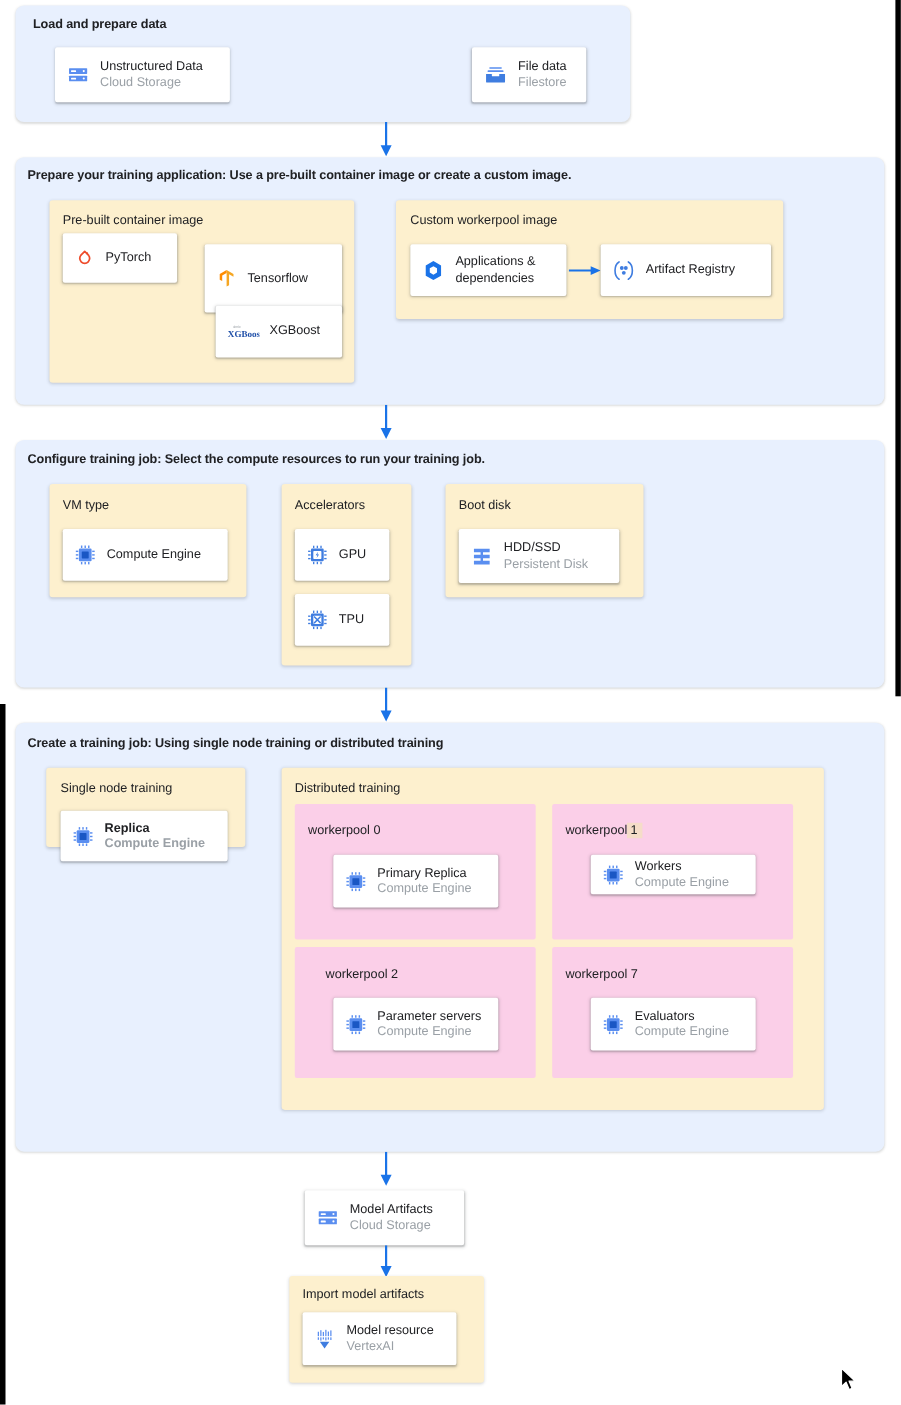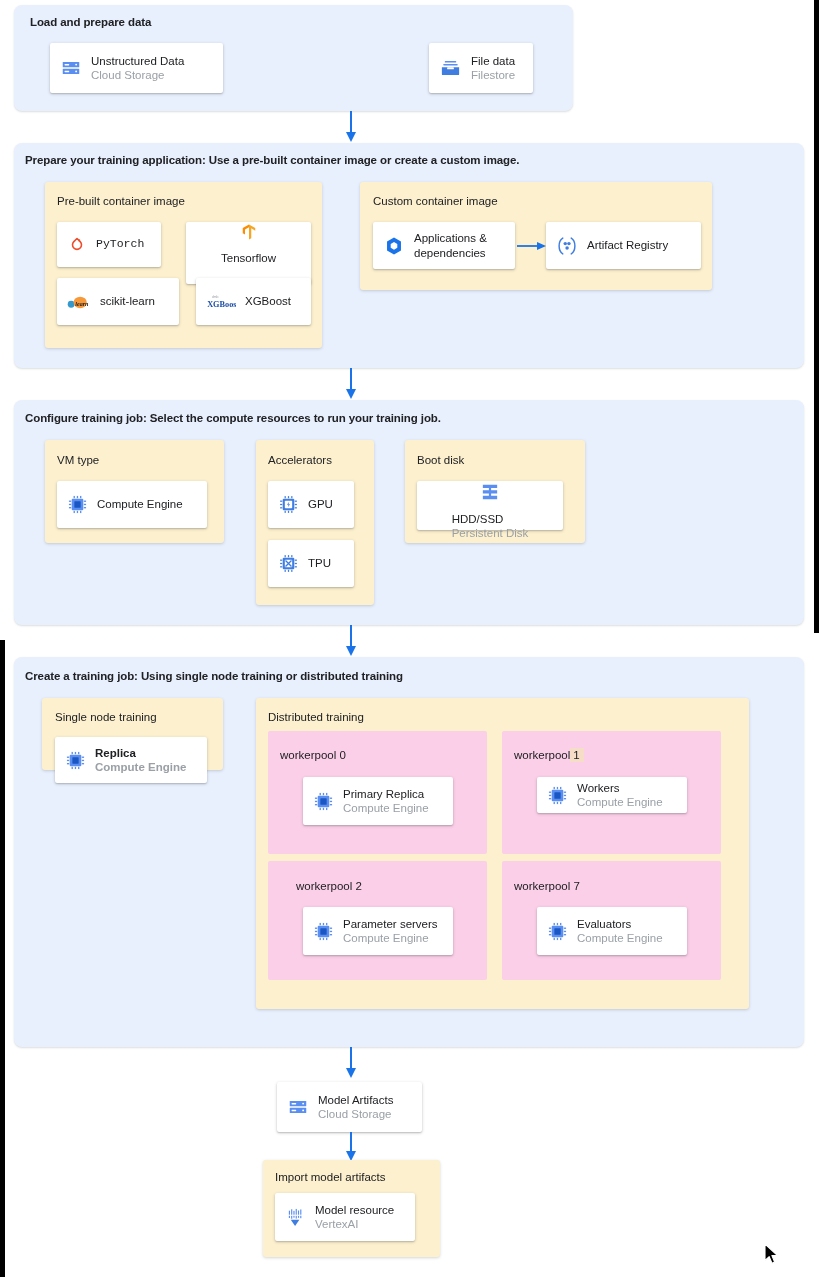--- a/index.html
+++ b/index.html
@@ -99,21 +99,21 @@
 <body>
 
 <div id="page">
 
   <div class="edge-strip" id="edge-right"></div>
   <div class="edge-strip" id="edge-left"></div>
 
   <div class="stage" style="left:14px; top:5px; width:559px; height:106px;"></div>
   <div class="stage-title" style="left:30px; top:16px;">Load and prepare data</div>
 
-  <div class="card" style="left:50px; top:43px; width:173px; height:50px;">
+  <div class="card" style="left:50px; top:43px; width:159px; height:50px;">
     <span class="icon">
       <svg width="22" height="22" viewBox="0 0 24 24">
         <rect x="3" y="5.5" width="18" height="5.6" rx="0.6" fill="#5a8ef0"></rect>
         <rect x="5" y="7.5" width="5" height="1.8" rx="0.5" fill="#ffffff"></rect>
         <circle cx="17.6" cy="8.3" r="1.05" fill="#ffffff"></circle>
         <rect x="3" y="12.9" width="18" height="5.6" rx="0.6" fill="#5a8ef0"></rect>
         <rect x="5" y="14.9" width="5" height="1.8" rx="0.5" fill="#ffffff"></rect>
         <circle cx="17.6" cy="15.7" r="1.05" fill="#ffffff"></circle>
       </svg>
     </span>
@@ -143,72 +143,60 @@
     <line x1="10" y1="0" x2="10" y2="23" stroke="#1a73e8" stroke-width="2"></line>
     <path d="M10 31 L5 21 L15 21 Z" fill="#1a73e8"></path>
   </svg>
 
   <div class="stage" style="left:14px; top:143px; width:790px; height:225px;"></div>
   <div class="stage-title" style="left:25px; top:154px;">Prepare your training application: Use a pre-built container image or create a custom image.</div>
 
   <div class="group" style="left:45px; top:182px; width:277px; height:166px;"></div>
   <div class="group-title" style="left:57px; top:195px;">Pre-built container image</div>
 
-  <div class="card" style="left:57px; top:222px; width:104px; height:45px;font-family:Liberation Mono, monospace;">
+  <div class="card" style="left:57px; top:212px; width:104px; height:45px;">
     <span class="icon">
       <svg width="20" height="20" viewBox="0 0 24 24">
         <path d="M12 4.2 L8.2 8 a5.4 5.4 0 1 0 7.6 0 z" fill="none" stroke="#ee4c2c" stroke-width="1.9" stroke-linejoin="round"></path>
         <circle cx="14.6" cy="6.4" r="1.25" fill="#ee4c2c"></circle>
       </svg>
     </span>
     <span class="card-txt">
       <span class="card-title">PyTorch</span>
     </span>
   </div>
 
-  <div class="card" style="left:186px; top:222px; width:125px; height:62px;flex-direction:column;">
+  <div class="card" style="left:186px; top:222px; width:125px; height:62px;">
     <span class="icon">
       <svg width="20" height="20" viewBox="0 0 24 24">
         <path d="M12 3 L19.5 7.3 v3.1 L14.7 7.6 v11.9 L12 21 z" fill="#f5a623"></path>
         <path d="M12 3 L4.5 7.3 v6.2 L7.2 15 V9 L12 6.2 z" fill="#ff8c00"></path>
       </svg>
     </span>
     <span class="card-txt">
       <span class="card-title">Tensorflow</span>
     </span>
   </div>
 
-  <div class="card" style="left:57px; top:278px; width:122px; height:47px;">
-    <span class="icon">
-      <svg width="24" height="18" viewBox="0 0 30 20">
-        <circle cx="5.2" cy="12.8" r="4.3" fill="#3499cd"></circle>
-        <ellipse cx="16.5" cy="10.5" rx="8.2" ry="7.2" fill="#f89939"></ellipse>
-        <text x="10.4" y="15.4" font-family="Liberation Serif, serif" font-style="italic" font-size="7.6" font-weight="700" fill="#1b1b1b">learn</text>
-      </svg>
-    </span>
-    <span class="card-txt">
-      <span class="card-title">scikit-learn</span>
-    </span>
-  </div>
 
   <div class="card" style="left:196px; top:278px; width:115px; height:47px;">
     <span class="icon">
       <svg width="30" height="20" viewBox="0 0 40 26">
         <rect x="0" y="0" width="40" height="26" fill="#ffffff"></rect>
         <text x="8" y="8" font-family="Liberation Sans, sans-serif" font-size="4.4" fill="#9aa0a6">dmlc</text>
         <text x="1.5" y="19" font-family="Liberation Serif, serif" font-size="11" font-weight="700" fill="#1f4fa8">XGBoost</text>
       </svg>
     </span>
     <span class="card-txt">
       <span class="card-title">XGBoost</span>
     </span>
   </div>
 
   <div class="group" style="left:360px; top:182px; width:352px; height:108px;"></div>
-  <div class="group-title" style="left:373px; top:195px;">Custom container image</div>
+  <div class="group-title" style="left:373px; top:195px;">Custom workerpool image</div>
 
   <div class="card" style="left:373px; top:222px; width:142px; height:47px;">
     <span class="icon">
       <svg width="22" height="22" viewBox="0 0 24 24">
         <path d="M12 2.6 L19.6 7 v10 L12 21.4 L4.4 17 V7 z" fill="#1a73e8"></path>
         <path d="M12 7.6 L15.6 9.7 v4.2 L12 16 L8.4 13.9 V9.7 z" fill="#ffffff"></path>
       </svg>
     </span>
     <span class="card-txt" style="max-width:95px;">
       <span class="card-title wrap">Applications &amp; dependencies</span>
@@ -321,21 +309,21 @@
         </g>
       </svg>
     </span>
     <span class="card-txt">
       <span class="card-title">TPU</span>
     </span>
   </div>
 
   <div class="group" style="left:405px; top:440px; width:180px; height:103px;"></div>
   <div class="group-title" style="left:417px; top:454px;">Boot disk</div>
-  <div class="card" style="left:417px; top:481px; width:146px; height:49px;flex-direction:column;">
+  <div class="card" style="left:417px; top:481px; width:146px; height:49px;">
     <span class="icon">
       <svg width="22" height="22" viewBox="0 0 24 24">
         <path d="M4.2 4.2 h15.6 v3.4 h-9 v2.6 h9 v3.4 h-9 v2.6 h9 v3.6 H4.2 v-3.6 h9 v-2.6 h-9 v-3.4 h9 V7.6 h-9 z" fill="#5a8ef0"></path>
       </svg>
     </span>
     <span class="card-txt">
       <span class="card-title">HDD/SSD</span>
       <span class="card-sub">Persistent Disk</span>
     </span>
   </div>

